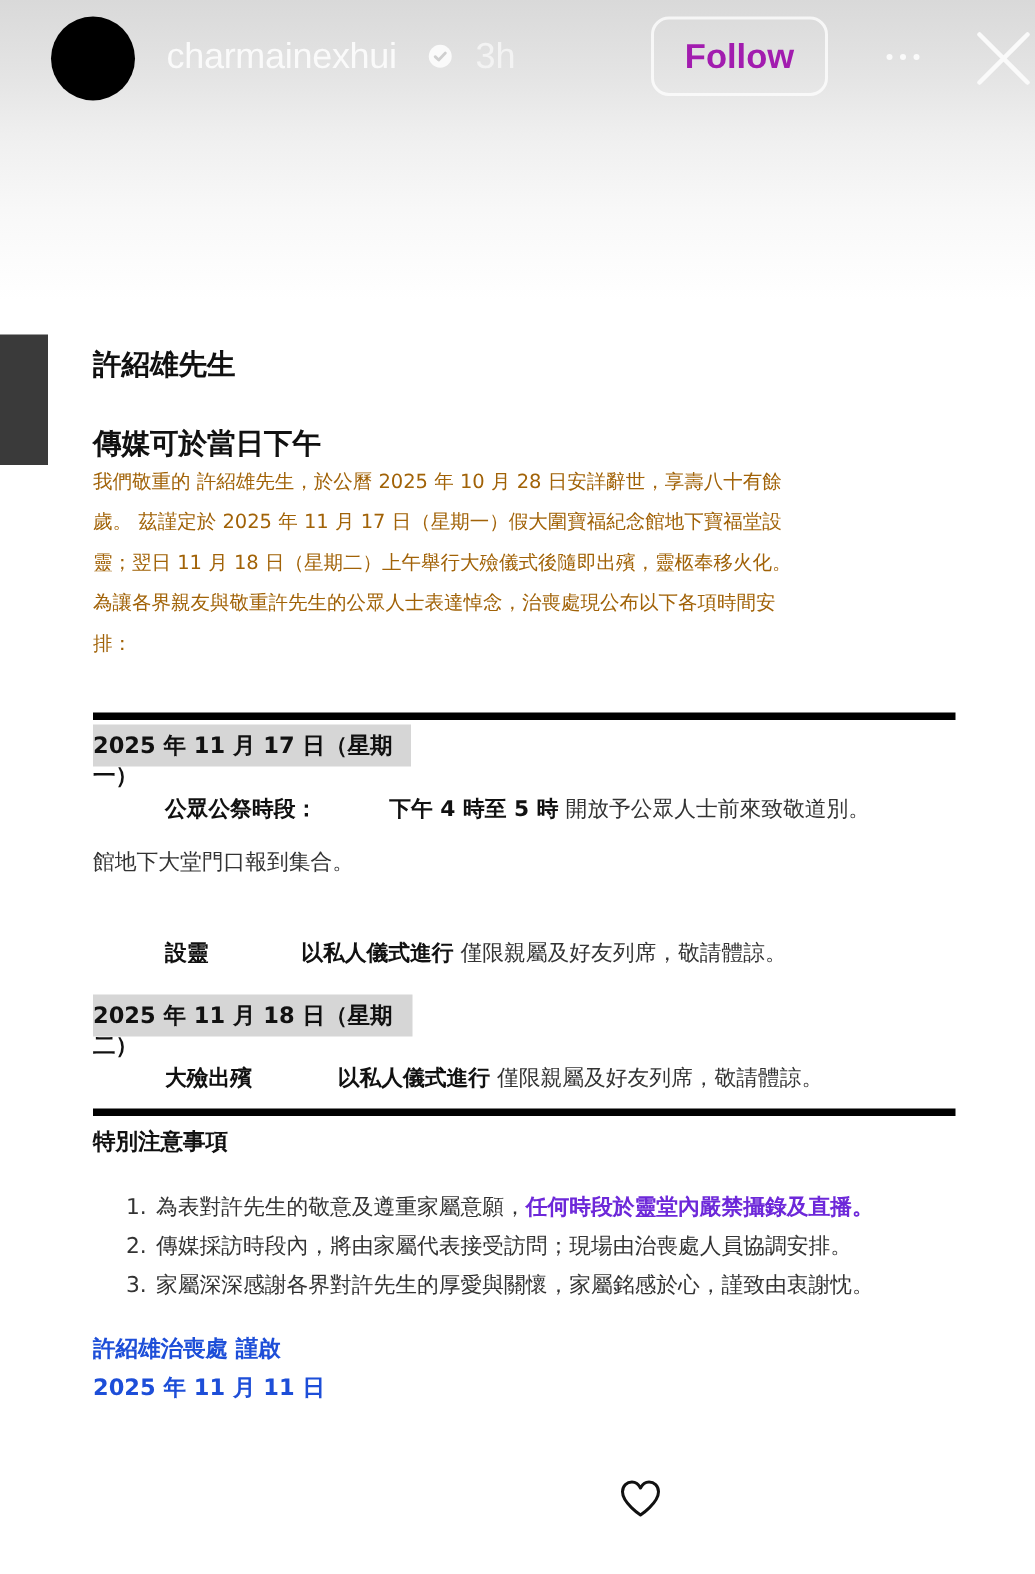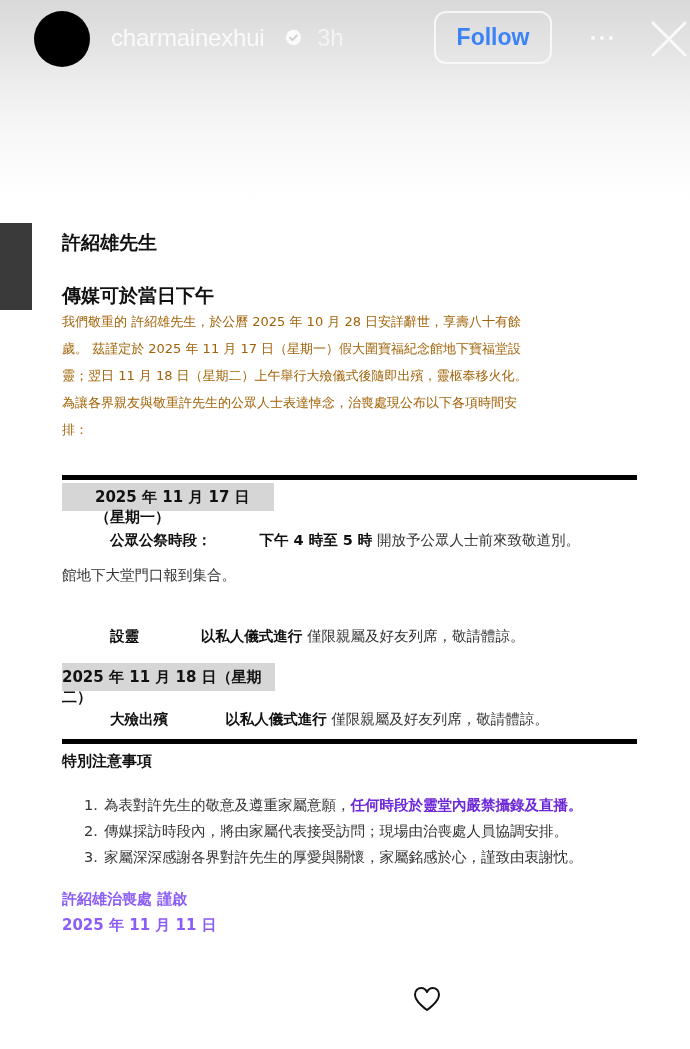--- a/index.html
+++ b/index.html
@@ -25,21 +25,21 @@
     .verified-icon {
       position: absolute; left: 271px; top: 29px; width: 17px; height: 17px;
     }
     .timestamp {
       position: absolute; left: 303px; top: 24px; font-family: "Liberation Sans", sans-serif;
       font-size: 24px; color: #f3f3f3;
     }
     .follow-button {
       position: absolute; left: 420px; top: 11px; width: 118px; height: 53px;
       border: 2px solid rgba(255,255,255,0.75); border-radius: 12px; background: transparent;
-      color: #3b82f6; font-family: "Liberation Sans", sans-serif; font-size: 23px; font-weight: bold;
+      color: #a21caf; font-family: "Liberation Sans", sans-serif; font-size: 23px; font-weight: bold;
       display: flex; align-items: center; justify-content: center;
     }
     .more-button {
       position: absolute; left: 568px; top: 24px; width: 40px; height: 28px;
       display: flex; align-items: center; justify-content: center; gap: 5px;
     }
     .more-button span { width: 4px; height: 4px; border-radius: 50%; background: #fafafa; display: block; }
     .close-button { position: absolute; left: 634px; top: 18px; width: 42px; height: 42px; }
 
     .left-bar {
@@ -68,21 +68,21 @@
     .section-title {
       position: absolute; left: 62px; top: 752px; font-size: 15px; font-weight: bold; color: #111;
     }
     .notes { position: absolute; left: 84px; top: 792px; width: 560px; }
     .note {
       font-size: 14.5px; line-height: 26px; color: #333; white-space: nowrap;
     }
     .note .num { display: inline-block; width: 20px; }
     .note b { color: #6d28d9; }
     .signoff {
-      position: absolute; left: 62px; top: 886px; font-size: 15px; font-weight: bold; line-height: 26px; color: #8b5cf6;
+      position: absolute; left: 62px; top: 886px; font-size: 15px; font-weight: bold; line-height: 26px; color: #1d4ed8;
     }
 
     .mention {
       position: absolute; left: 410px; top: 985px; display: flex; align-items: center; gap: 4px;
     }
     .mention-link {
       font-family: "Liberation Sans", sans-serif; font-size: 31px; color: #111;
       border-bottom: 2px solid #111; line-height: 32px; display: flex; align-items: center;
     }
     .threads-icon { width: 26px; height: 26px; margin-right: 2px; }
@@ -120,21 +120,21 @@
 <div class="intro">
   <div>我們敬重的 許紹雄先生，於公曆 2025 年 10 月 28 日安詳辭世，享壽八十有餘</div>
   <div>歲。 茲謹定於 2025 年 11 月 17 日（星期一）假大圍寶福紀念館地下寶福堂設</div>
   <div>靈；翌日 11 月 18 日（星期二）上午舉行大殮儀式後隨即出殯，靈柩奉移火化。</div>
   <div>為讓各界親友與敬重許先生的公眾人士表達悼念，治喪處現公布以下各項時間安</div>
   <div>排：</div>
 </div>
 
 <div class="rule" style="top:475px;"></div>
 
-<div class="date-highlight" style="top:483px; width:212px;padding-left:33px;">2025 年 11 月 17 日（星期一）</div>
+<div class="date-highlight" style="top:483px; width:212px;">2025 年 11 月 17 日（星期一）</div>
 
 <div class="para" style="top:526px;">
   <b>公眾公祭時段：</b><b>下午 4 時至 5 時</b><span> 開放予公眾人士前來致敬道別。</span>
 </div>
 
 <div class="para" style="top:561px;">
   <div>館地下大堂門口報到集合。</div>
 </div>
 
 <div class="para" style="top:622px;">

